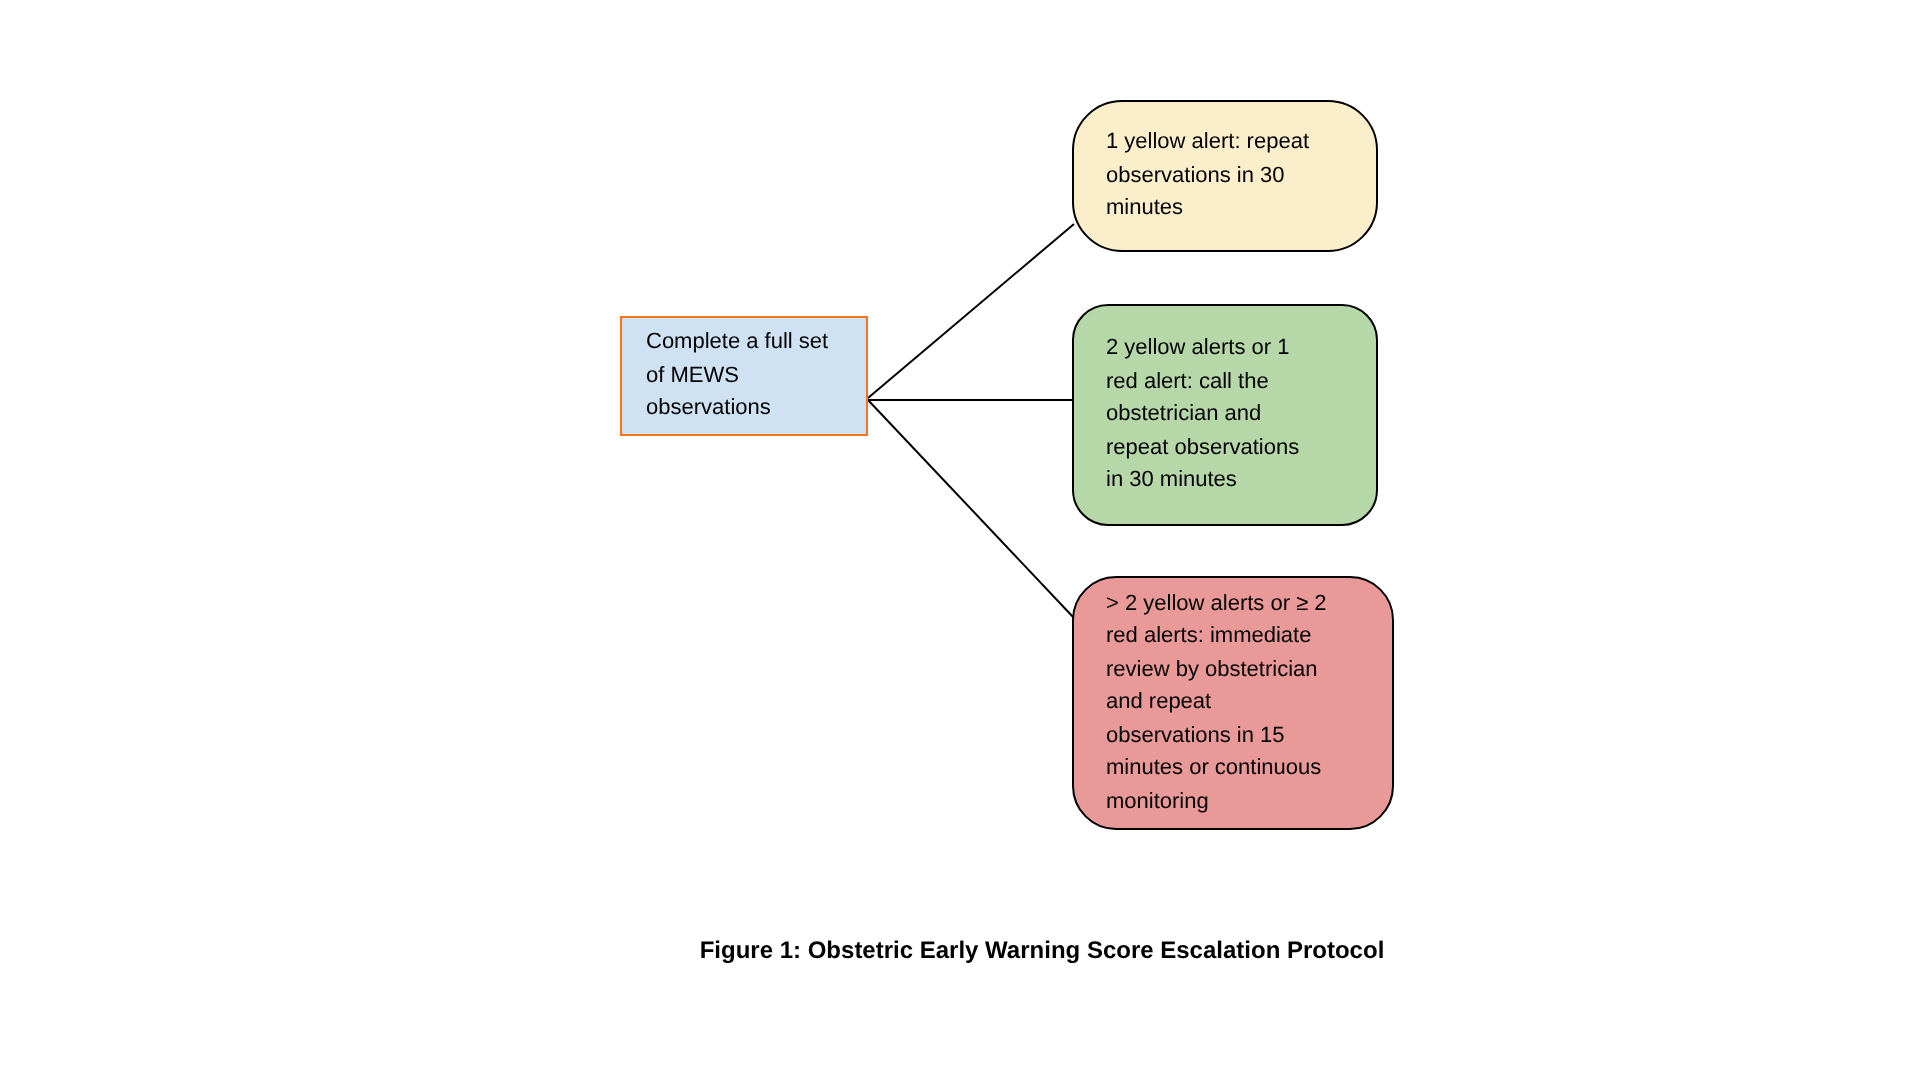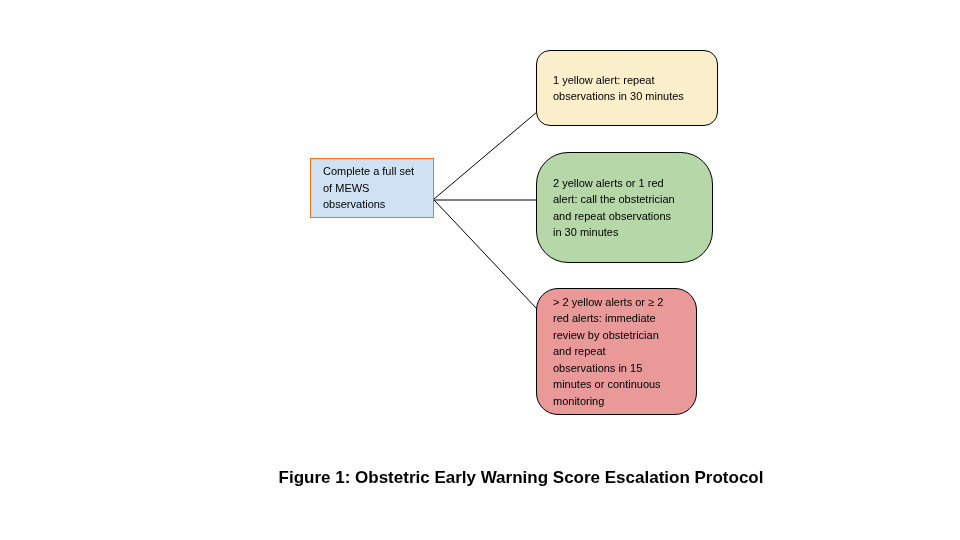--- a/index.html
+++ b/index.html
@@ -43,47 +43,47 @@
     height: 60px;
     border: 1px solid #f97316;
     padding: 0 14px 0 12px;
   }
   .node-outcome {
     border: 1.5px solid #000000;
   }
   .node-yellow {
     left: 536px;
     top: 50px;
-    width: 182px;
+    width: 153px;
     height: 76px;
-    border-radius: 14px;
+    border-radius: 25px;
     padding: 0 30px 0 16px;
   }
   .node-green {
     left: 536px;
     top: 152px;
-    width: 177px;
+    width: 153px;
     height: 111px;
-    border-radius: 32px;
+    border-radius: 18px;
     padding: 0 30px 0 16px;
   }
   .node-red {
     left: 536px;
     top: 288px;
     width: 161px;
     height: 127px;
     border-radius: 22px;
     padding: 0 26px 0 16px;
   }
   .figure-caption {
     position: absolute;
     top: 468px;
     left: 521px;
     transform: translateX(-50%);
-    font-size: 17px;
+    font-size: 12px;
     font-weight: bold;
     white-space: nowrap;
   }
 </style>
 </head>
 <body>
 
 <div class="canvas">
 
   <svg class="connectors" viewBox="0 0 960 540" xmlns="http://www.w3.org/2000/svg">

